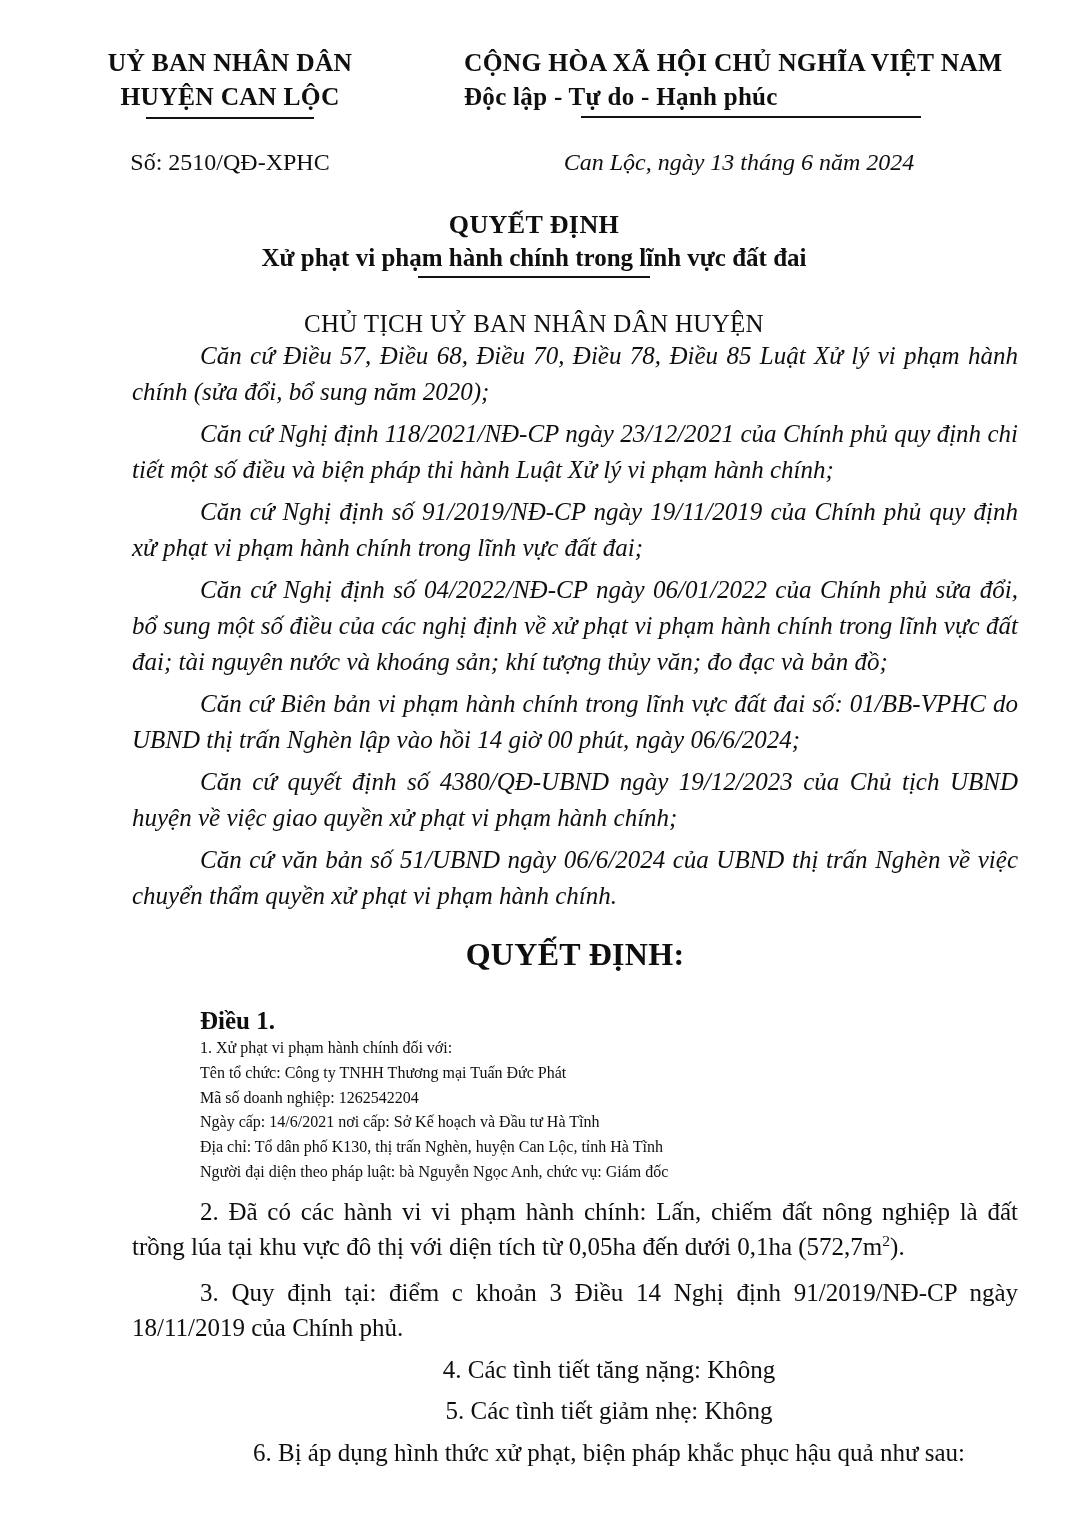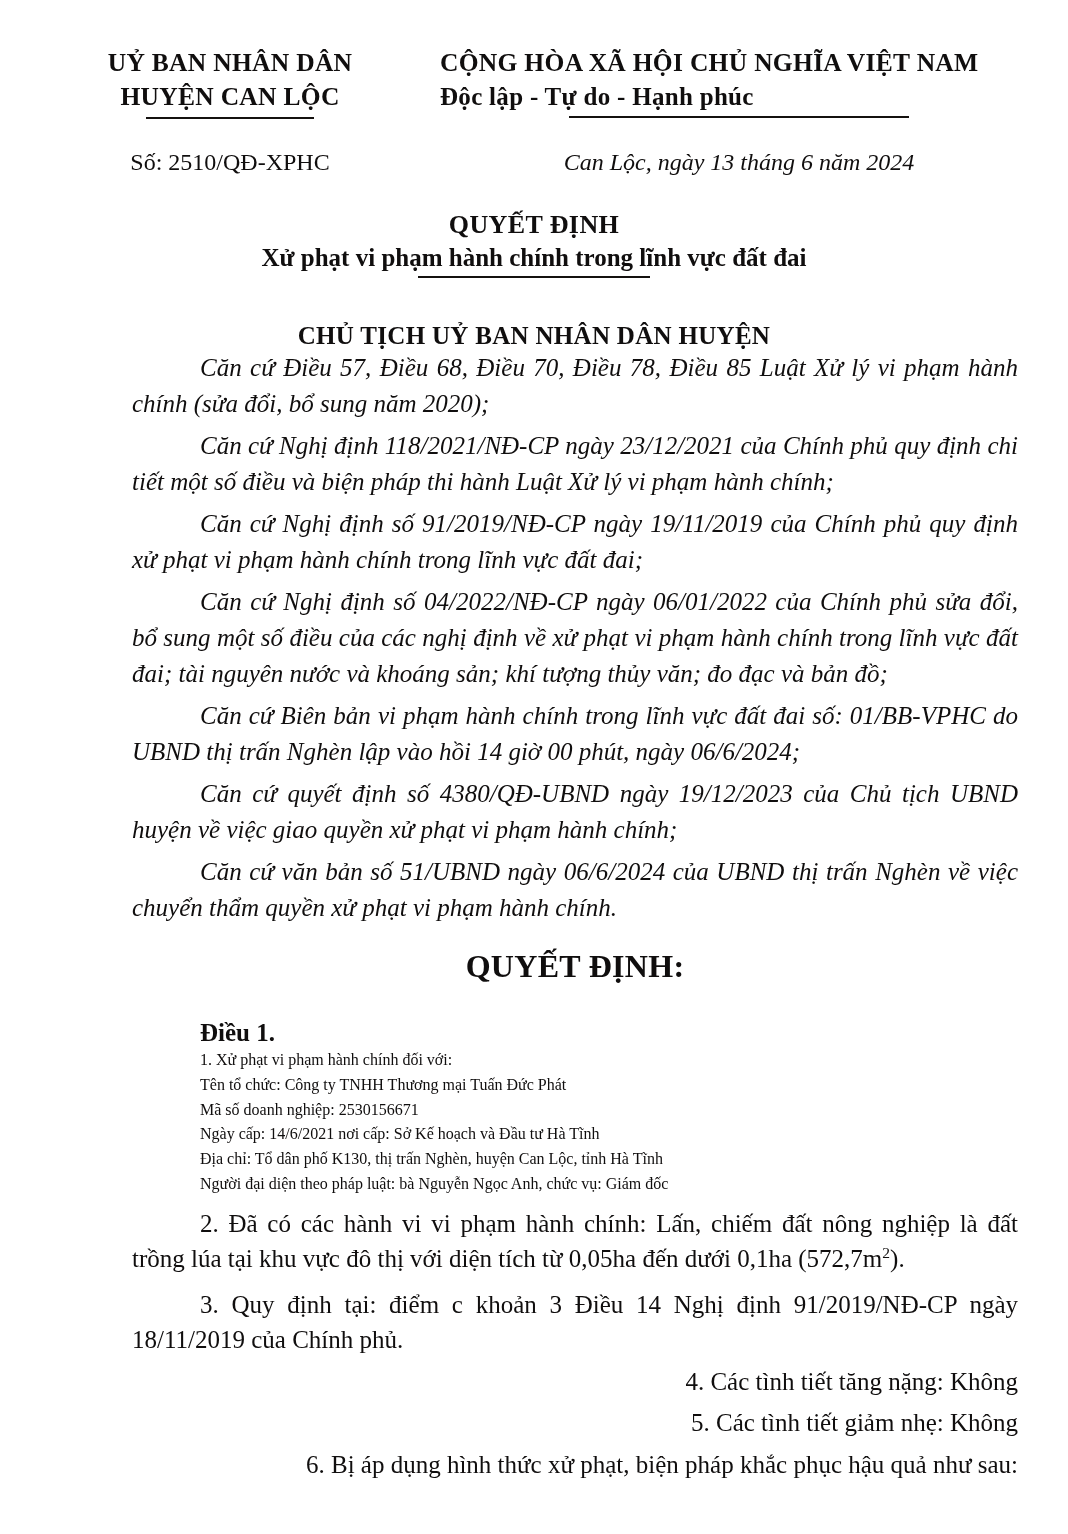--- a/index.html
+++ b/index.html
@@ -22,20 +22,21 @@
     height: 1534px;
     box-sizing: border-box;
     padding: 0;
   }
 
   
   .header {
     display: flex;
     align-items: flex-start;
     padding-top: 46px;
+    gap: 24px;
   }
   .hdr-left {
     width: 420px;
     margin-left: 20px;
     text-align: center;
   }
   .hdr-right {
     flex: 1;
     text-align: left;
     padding-right: 30px;
@@ -97,24 +98,24 @@
     margin-top: 4px;
   }
   .rule-title {
     width: 232px;
     height: 2.2px;
     background: #14110f;
     margin: 4px auto 0 auto;
   }
   .authority {
     text-align: center;
-    font-weight: bold;
+    font-weight: normal;
     font-size: 25px;
     letter-spacing: 0.3px;
-    margin-top: 44px;
+    margin-top: 32px;
   }
 
   
   .body {
     margin: 0 50px 0 132px;
     padding-right: 0;
     width: 886px;
     box-sizing: border-box;
   }
   p.basis {
@@ -158,21 +159,21 @@
     margin: 2px 0 0 68px;
     text-indent: 0;
     text-align: left;
     white-space: nowrap;
   }
   p.noindent-item {
     font-size: 25px;
     line-height: 1.42;
     margin: 6px 0 0 68px;
     text-indent: 0;
-    text-align: right;
+    text-align: center;
   }
   sup {
     font-size: 0.62em;
     vertical-align: super;
     line-height: 0;
   }
 </style>
 </head>
 <body>
 
@@ -212,21 +213,21 @@
     <p class="basis">Căn cứ Biên bản vi phạm hành chính trong lĩnh vực đất đai số: 01/BB-VPHC do UBND thị trấn Nghèn lập vào hồi 14 giờ 00 phút, ngày 06/6/2024;</p>
     <p class="basis">Căn cứ quyết định số 4380/QĐ-UBND ngày 19/12/2023 của Chủ tịch UBND huyện về việc giao quyền xử phạt vi phạm hành chính;</p>
     <p class="basis">Căn cứ văn bản số 51/UBND ngày 06/6/2024 của UBND thị trấn Nghèn về việc chuyển thẩm quyền xử phạt vi phạm hành chính.</p>
 
     <div class="decide">QUYẾT ĐỊNH:</div>
 
     <div class="article-head">Điều 1.</div>
 
     <p class="flat">1. Xử phạt vi phạm hành chính đối với:</p>
     <p class="flat">Tên tổ chức: Công ty TNHH Thương mại Tuấn Đức Phát</p>
-    <p class="flat">Mã số doanh nghiệp: 2530156671</p>
+    <p class="flat">Mã số doanh nghiệp: 1262542204</p>
     <p class="flat">Ngày cấp:  14/6/2021 nơi cấp: Sở Kế hoạch và Đầu tư Hà Tĩnh</p>
     <p class="flat">Địa chỉ: Tổ dân phố K130, thị trấn Nghèn, huyện Can Lộc, tỉnh Hà Tĩnh</p>
     <p class="flat">Người đại diện theo pháp luật: bà Nguyễn Ngọc Anh, chức vụ: Giám đốc</p>
 
     <p class="item"><span>2. Đã có các hành vi vi phạm hành chính: Lấn, chiếm đất nông nghiệp là đất trồng lúa tại khu vực đô thị với diện tích từ 0,05ha đến dưới 0,1ha (572,7m</span><sup>2</sup><span>).</span></p>
 
     <p class="item">3. Quy định tại: điểm c khoản 3 Điều 14 Nghị định 91/2019/NĐ-CP ngày 18/11/2019 của Chính phủ.</p>
 
     <p class="noindent-item">4. Các tình tiết tăng nặng: Không</p>
     <p class="noindent-item">5. Các tình tiết giảm nhẹ: Không</p>

